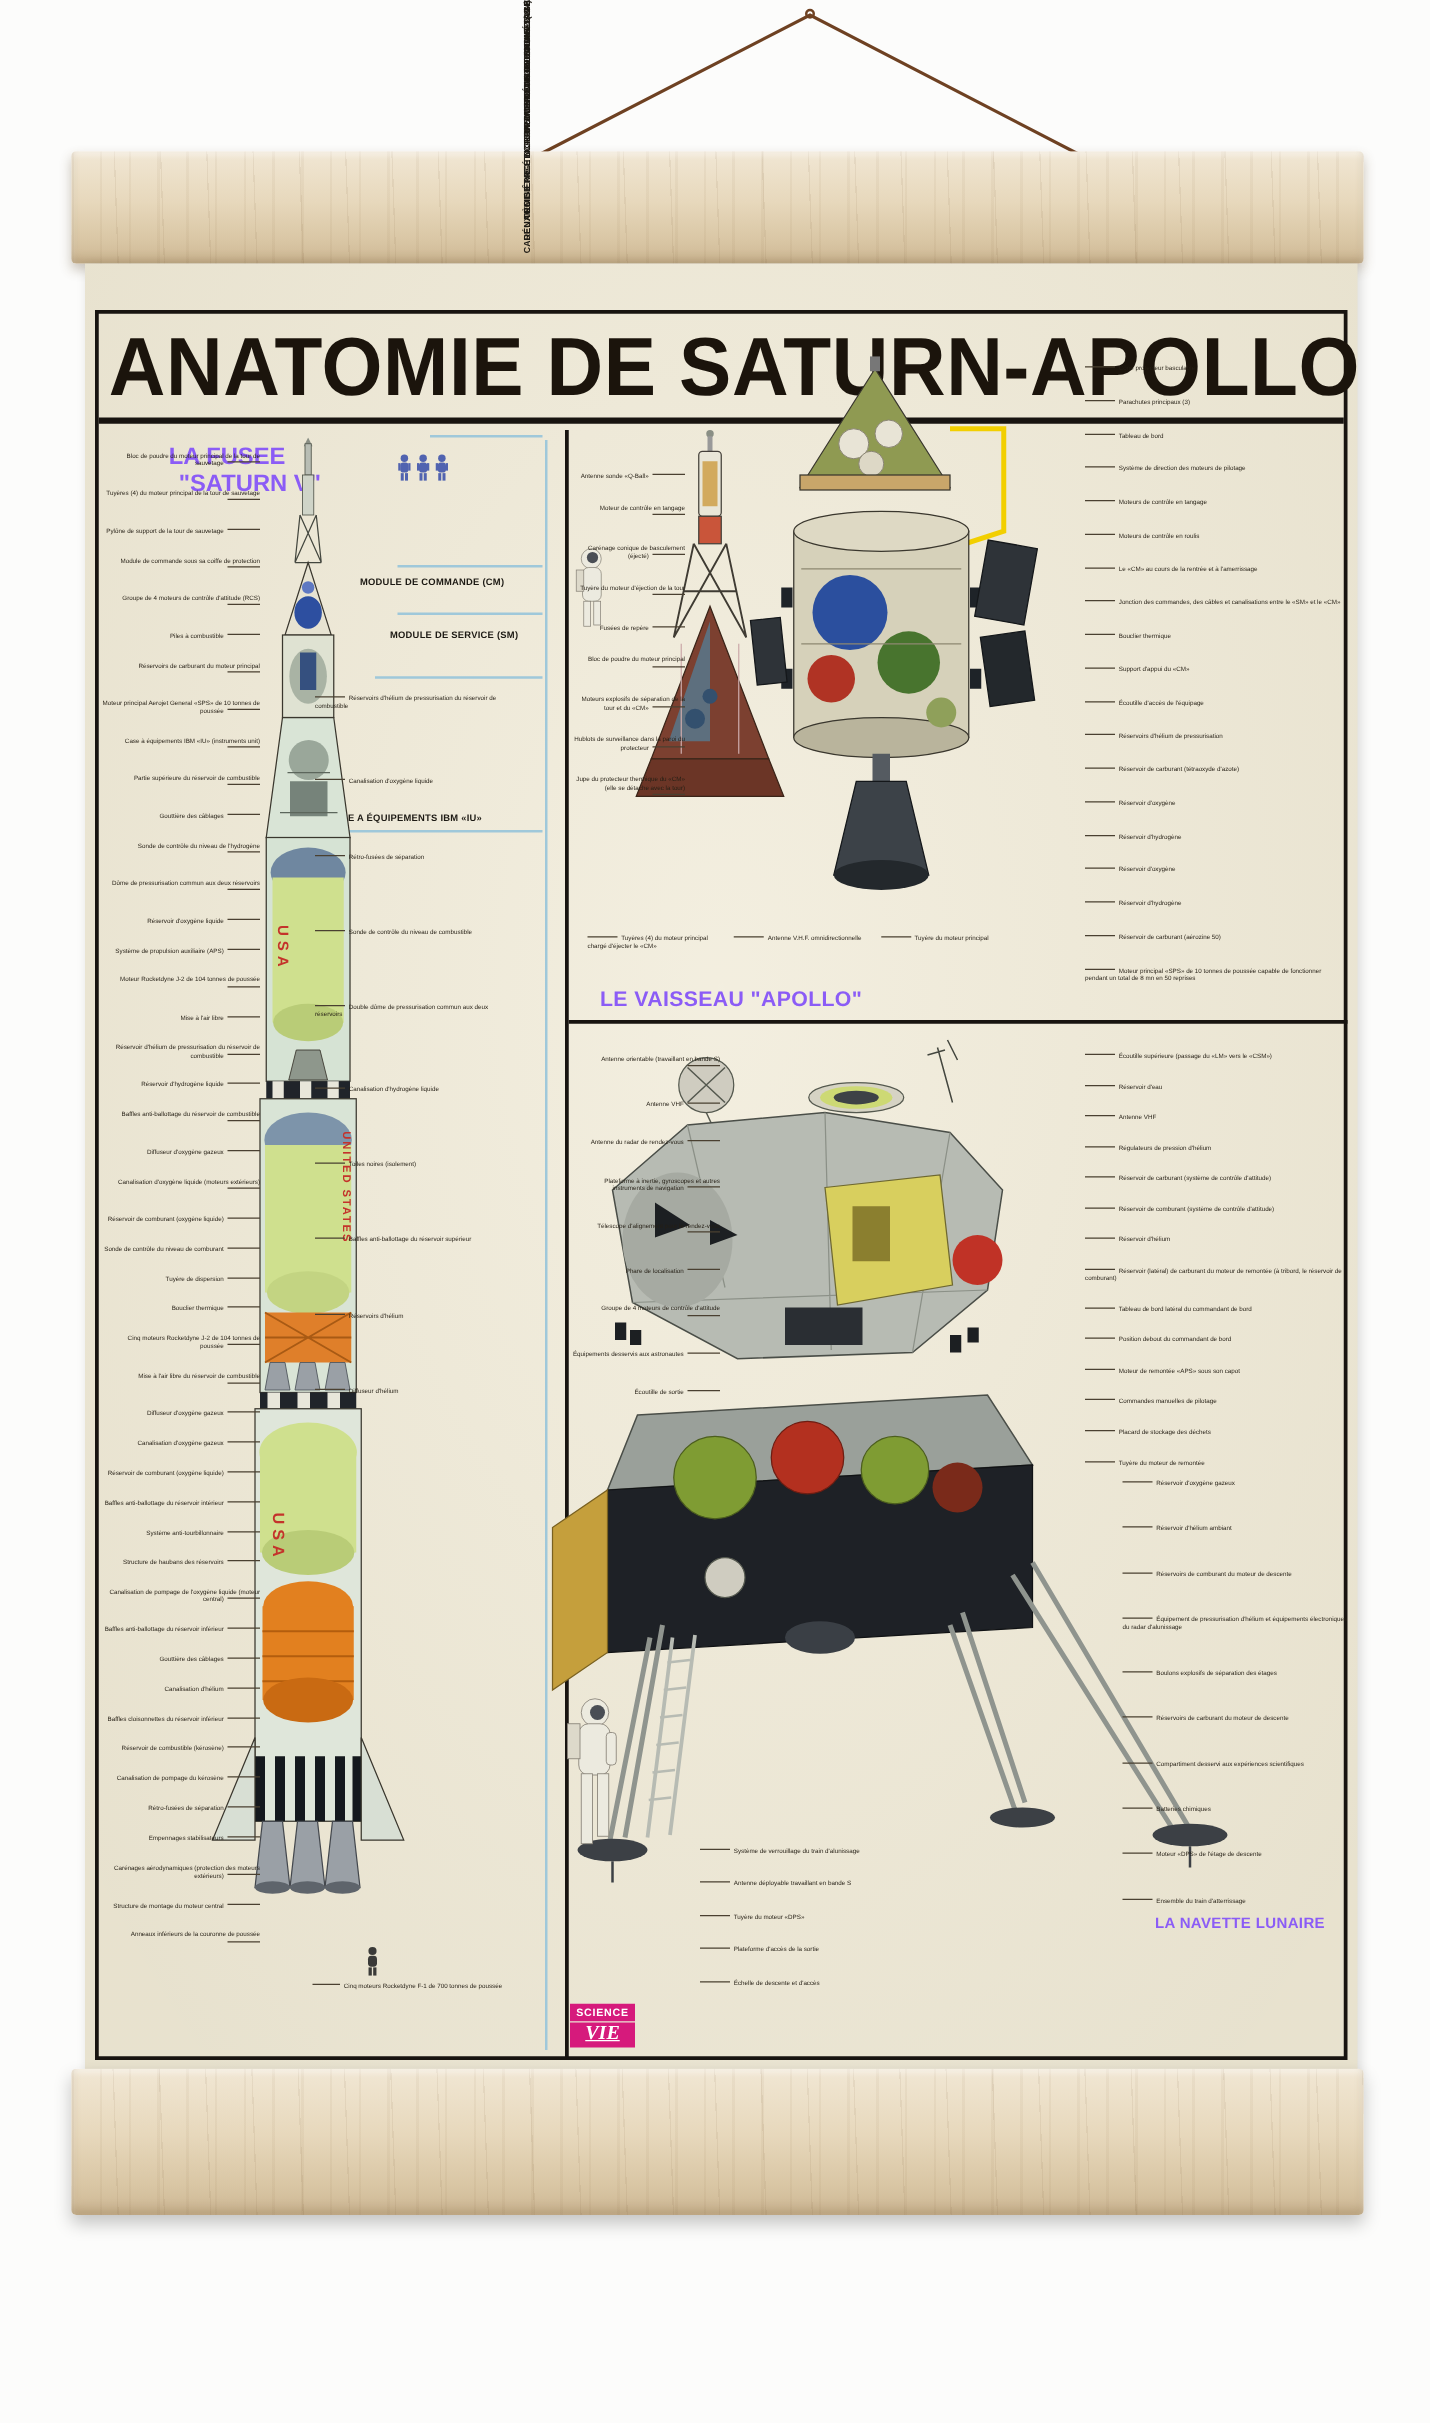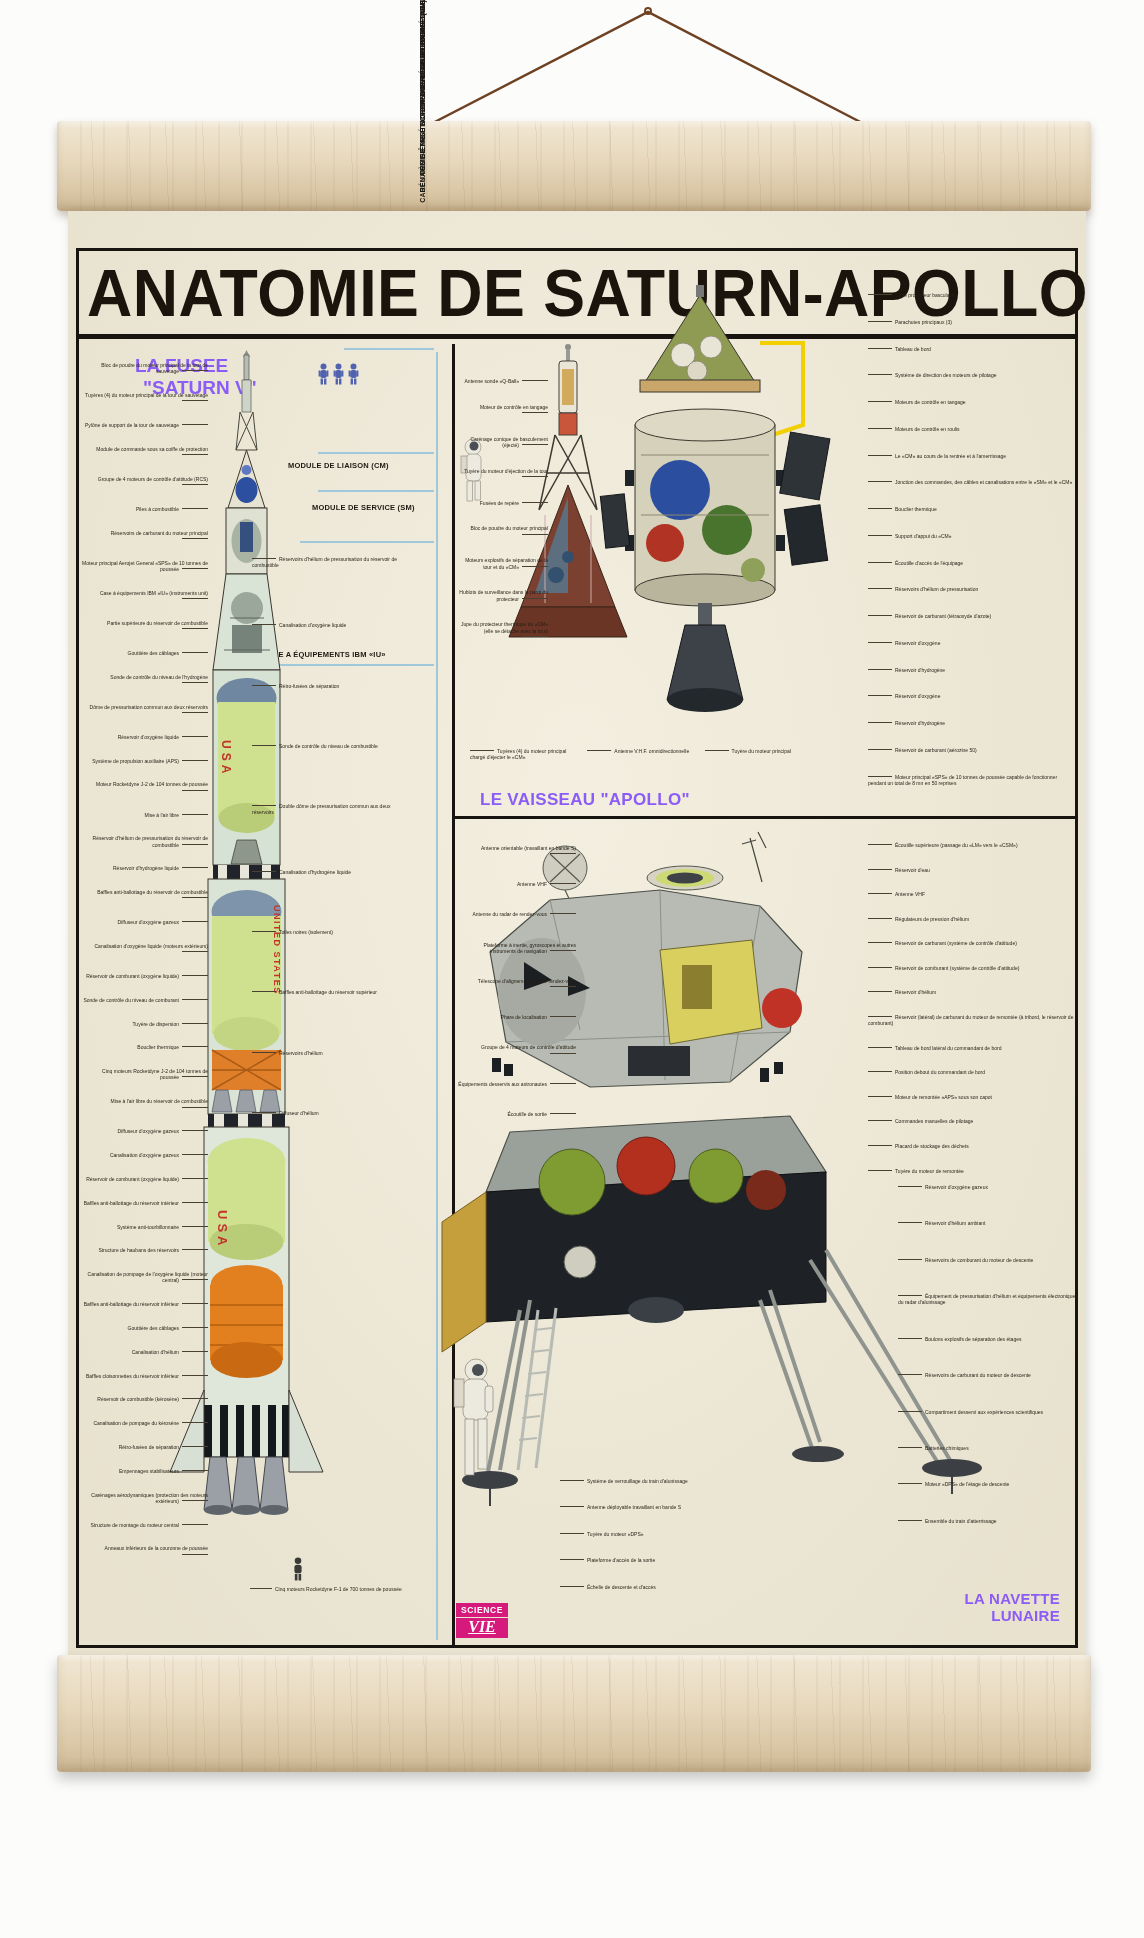--- a/index.html
+++ b/index.html
@@ -123,21 +123,21 @@
   <div class="bluev"></div>
 
   <div class="vlabel">TOUR DE SAUVETAGE</div>
   <div class="vlabel">CARÉNAGE DE PROTECTION DU MODULE LUNAIRE (LM)</div>
   <div class="vlabel">TROISIÈME ÉTAGE McDONNELL-DOUGLAS S-IVB</div>
   <div class="vlabel">JUPE DE LIAISON 2e-3e ÉTAGE</div>
   <div class="vlabel">DEUXIÈME ÉTAGE NORTH AMERICAN-ROCKWELL S-II</div>
   <div class="vlabel">PREMIER ÉTAGE BOEING S-1C</div>
 
   <div class="blue" style="left:344px;top:348px;width:90px;"></div>
-  <div class="mod" style="left:288px;top:461px;width:142px;">MODULE DE LIAISON (CM)</div>
+  <div class="mod" style="left:288px;top:461px;width:142px;">MODULE DE COMMANDE (CM)</div>
   <div class="blue" style="left:318px;top:452px;width:116px;"></div>
   <div class="blue" style="left:318px;top:490px;width:116px;"></div>
   <div class="mod" style="left:312px;top:503px;width:134px;">MODULE DE SERVICE (SM)</div>
   <div class="blue" style="left:300px;top:541px;width:134px;"></div>
   <div class="mod" style="left:262px;top:650px;width:172px;">CASE A ÉQUIPEMENTS IBM «IU»</div>
   <div class="blue" style="left:262px;top:664px;width:172px;"></div>
 
   <svg class="abs" style="left:152px;top:350px;width:190px;height:1250px" viewBox="0 0 190 1250">
 
     <polygon points="94.5,0 91,7 98,7" fill="#8a8f85"></polygon>
@@ -480,21 +480,21 @@
       <div class="callout">Ensemble du train d'atterrissage</div>
     </div>
   <div class="col la" style="left:560px;top:1478px;width:230px;height:112px;">
       <div class="callout">Système de verrouillage du train d'alunissage</div>
       <div class="callout">Antenne déployable travaillant en bande S</div>
       <div class="callout">Tuyère du moteur «DPS»</div>
       <div class="callout">Plateforme d'accès de la sortie</div>
       <div class="callout">Échelle de descente et d'accès</div>
     </div>
 
-  <div class="h2" style="left:900px;top:1590px;width:160px;font-size:15px;text-align:right;letter-spacing:.3px;">LA NAVETTE LUNAIRE</div>
+  <div class="h2" style="left:900px;top:1531px;width:160px;font-size:12px;text-align:right;letter-spacing:.3px;">LA NAVETTE LUNAIRE</div>
 
   <div class="logo">
     <div class="l1">SCIENCE</div>
     <div class="l2">VIE</div>
   </div>
 
   <div class="bar bottom"></div>
 </div>
 
 </body></html>

